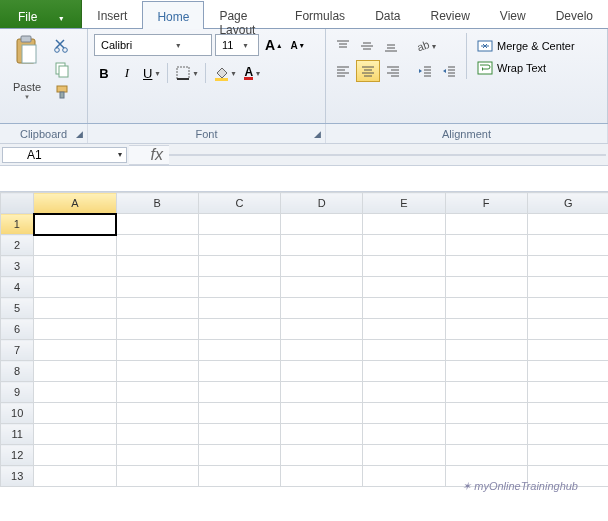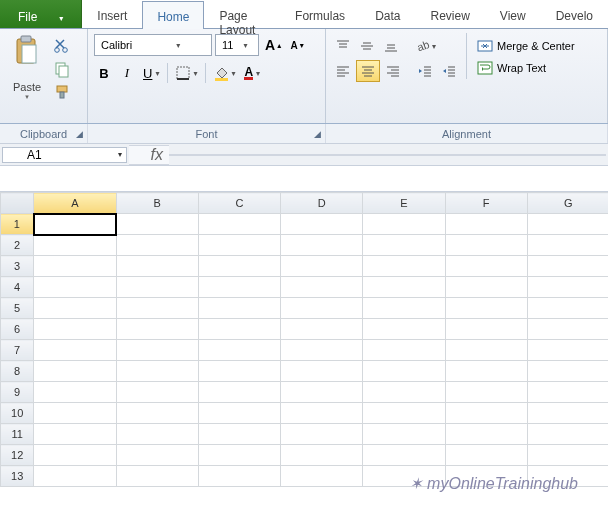--- a/index.html
+++ b/index.html
@@ -62,21 +62,21 @@
   table.grid th, table.grid td { border:1px solid #d4d8dc; font-size:11px; color:#333;}
   table.grid th { background:linear-gradient(#f3f5f8,#e4e9ef); font-weight:normal; text-align:center; height:21px;}
   table.grid th.rowh { width:30px;}
   table.grid th.colh { width:74px;}
   table.grid td { height:21px;}
   table.grid th.corner { background:linear-gradient(#edf0f4,#dde3ea);}
   th.colh.sel { background:linear-gradient(#fff1b8,#f7d77a); border-bottom:2px solid #d2a500;}
   th.rowh.sel { background:linear-gradient(#fff1b8,#f7d77a); border-right:2px solid #d2a500;}
   td.sel { outline:2px solid #000; outline-offset:-1px; background:#fff;}
 
-  .watermark{ position:absolute; right:30px; bottom:28px; color:#88a; font-size:16px; font-style:italic;}
+  .watermark{ position:absolute; right:30px; bottom:28px; color:#88a; font-size:11px; font-style:italic;}
 
   svg { overflow:visible;}
 </style>
 </head>
 <body>
 
 <div class="tabs">
   <div class="tab-file">
     <span>File</span>
     <span class="caret">▾</span>

